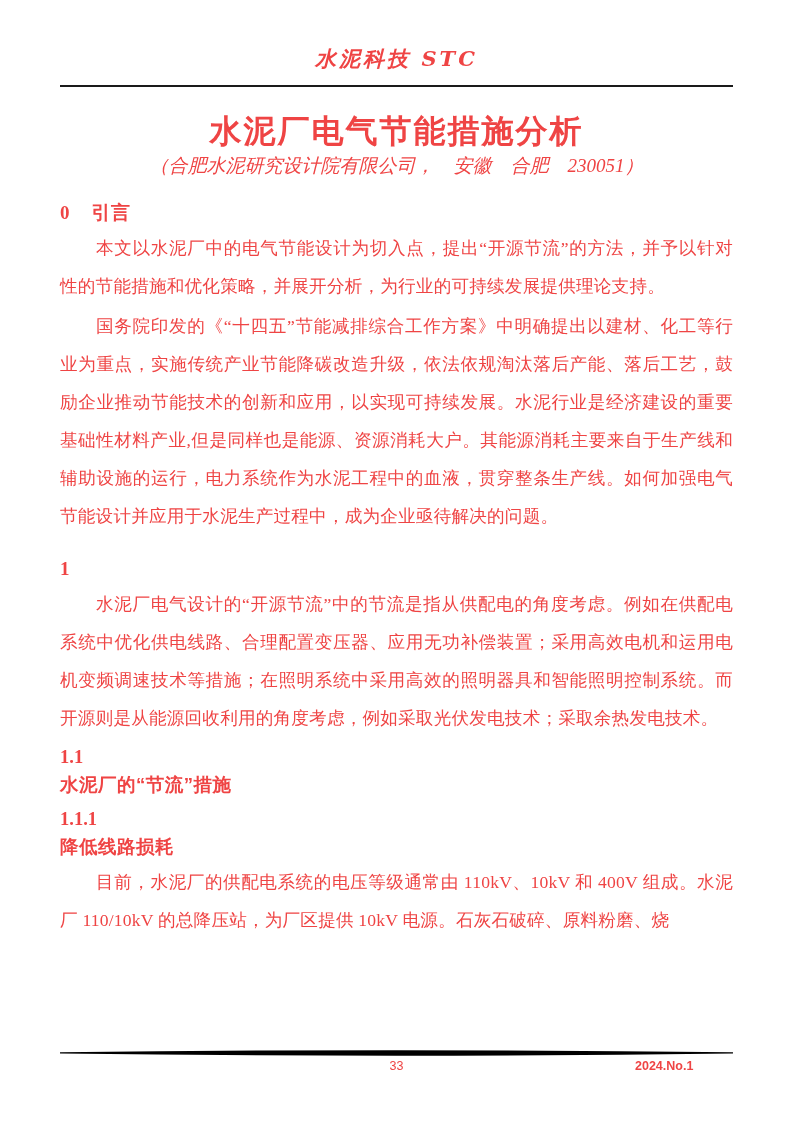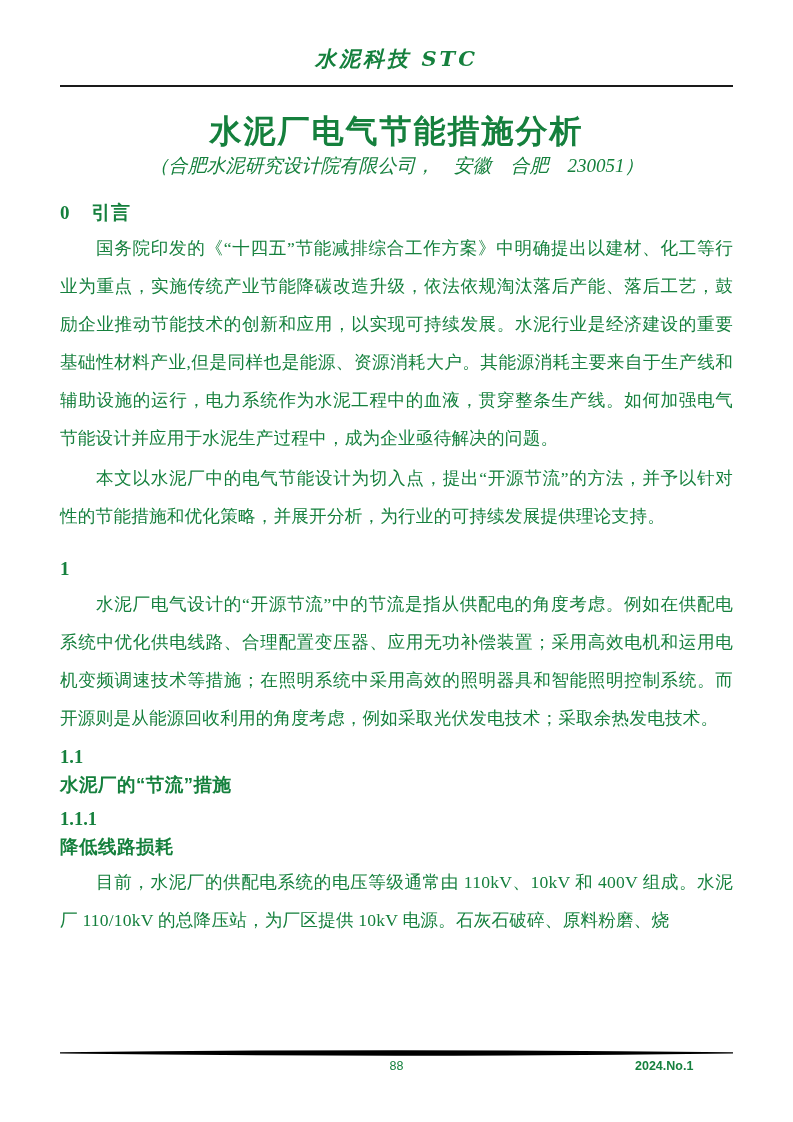--- a/index.html
+++ b/index.html
@@ -3,21 +3,21 @@
 <meta charset="utf-8">
 <style>
   * { margin: 0; padding: 0; box-sizing: border-box; }
   html, body { background: #e8e8e8; }
   .page {
     position: relative;
     width: 793px;
     height: 1122px;
     margin: 0 auto;
     background: #ffffff;
-    color: #15803d;
+    color: #ef4444;
     overflow: hidden;
     font-family: "Liberation Serif", "DejaVu Serif", serif;
   }
   .content { padding: 0 60px; }
 
   
   .journal-head {
     padding-top: 46px;
     text-align: center;
     font-family: "DejaVu Serif", serif;
@@ -126,22 +126,22 @@
     <div class="header-rule"></div>
 
     <h1 class="article-title">水泥厂电气节能措施分析</h1>
 
     <div class="affiliation">（合肥水泥研究设计院有限公司，　安徽　合肥　230051）</div>
 
     <h2 class="sec-h lvl1">
       <span class="num">0</span>
       <span class="ttl">引言</span>
     </h2>
+    <p class="para">本文以水泥厂中的电气节能设计为切入点，提出“开源节流”的方法，并予以针对性的节能措施和优化策略，并展开分析，为行业的可持续发展提供理论支持。</p>
     <p class="para">国务院印发的《“十四五”节能减排综合工作方案》中明确提出以建材、化工等行业为重点，实施传统产业节能降碳改造升级，依法依规淘汰落后产能、落后工艺，鼓励企业推动节能技术的创新和应用，以实现可持续发展。水泥行业是经济建设的重要基础性材料产业,但是同样也是能源、资源消耗大户。其能源消耗主要来自于生产线和辅助设施的运行，电力系统作为水泥工程中的血液，贯穿整条生产线。如何加强电气节能设计并应用于水泥生产过程中，成为企业亟待解决的问题。</p>
-    <p class="para">本文以水泥厂中的电气节能设计为切入点，提出“开源节流”的方法，并予以针对性的节能措施和优化策略，并展开分析，为行业的可持续发展提供理论支持。</p>
 
     <h2 class="sec-h lvl1">
       <span class="num">1</span>
     </h2>
     <p class="para">水泥厂电气设计的“开源节流”中的节流是指从供配电的角度考虑。例如在供配电系统中优化供电线路、合理配置变压器、应用无功补偿装置；采用高效电机和运用电机变频调速技术等措施；在照明系统中采用高效的照明器具和智能照明控制系统。而开源则是从能源回收利用的角度考虑，例如采取光伏发电技术；采取余热发电技术。</p>
 
     <h3 class="sec-h lvl2">
       <span class="num">1.1</span>
       <span class="ttl">水泥厂的“节流”措施</span>
     </h3>
@@ -151,16 +151,16 @@
       <span class="ttl">降低线路损耗</span>
     </h4>
     <p class="para">目前，水泥厂的供配电系统的电压等级通常由 110kV、10kV 和 400V 组成。水泥厂 110/10kV 的总降压站，为厂区提供 10kV 电源。石灰石破碎、原料粉磨、烧</p>
 
   </div>
 
   <svg class="footer-rule" viewBox="0 0 673 9" xmlns="http://www.w3.org/2000/svg" preserveAspectRatio="none">
     <path d="M0 3.2 Q 336 -0.8, 673 3.2 L 673 4.6 Q 336 8.8, 0 4.6 Z" fill="#000"></path>
   </svg>
   <div class="footer-row">
-    <span class="page-num">88</span>
+    <span class="page-num">33</span>
     <span class="issue-num">2024.No.1</span>
   </div>
 </div>
 
 </body></html>

